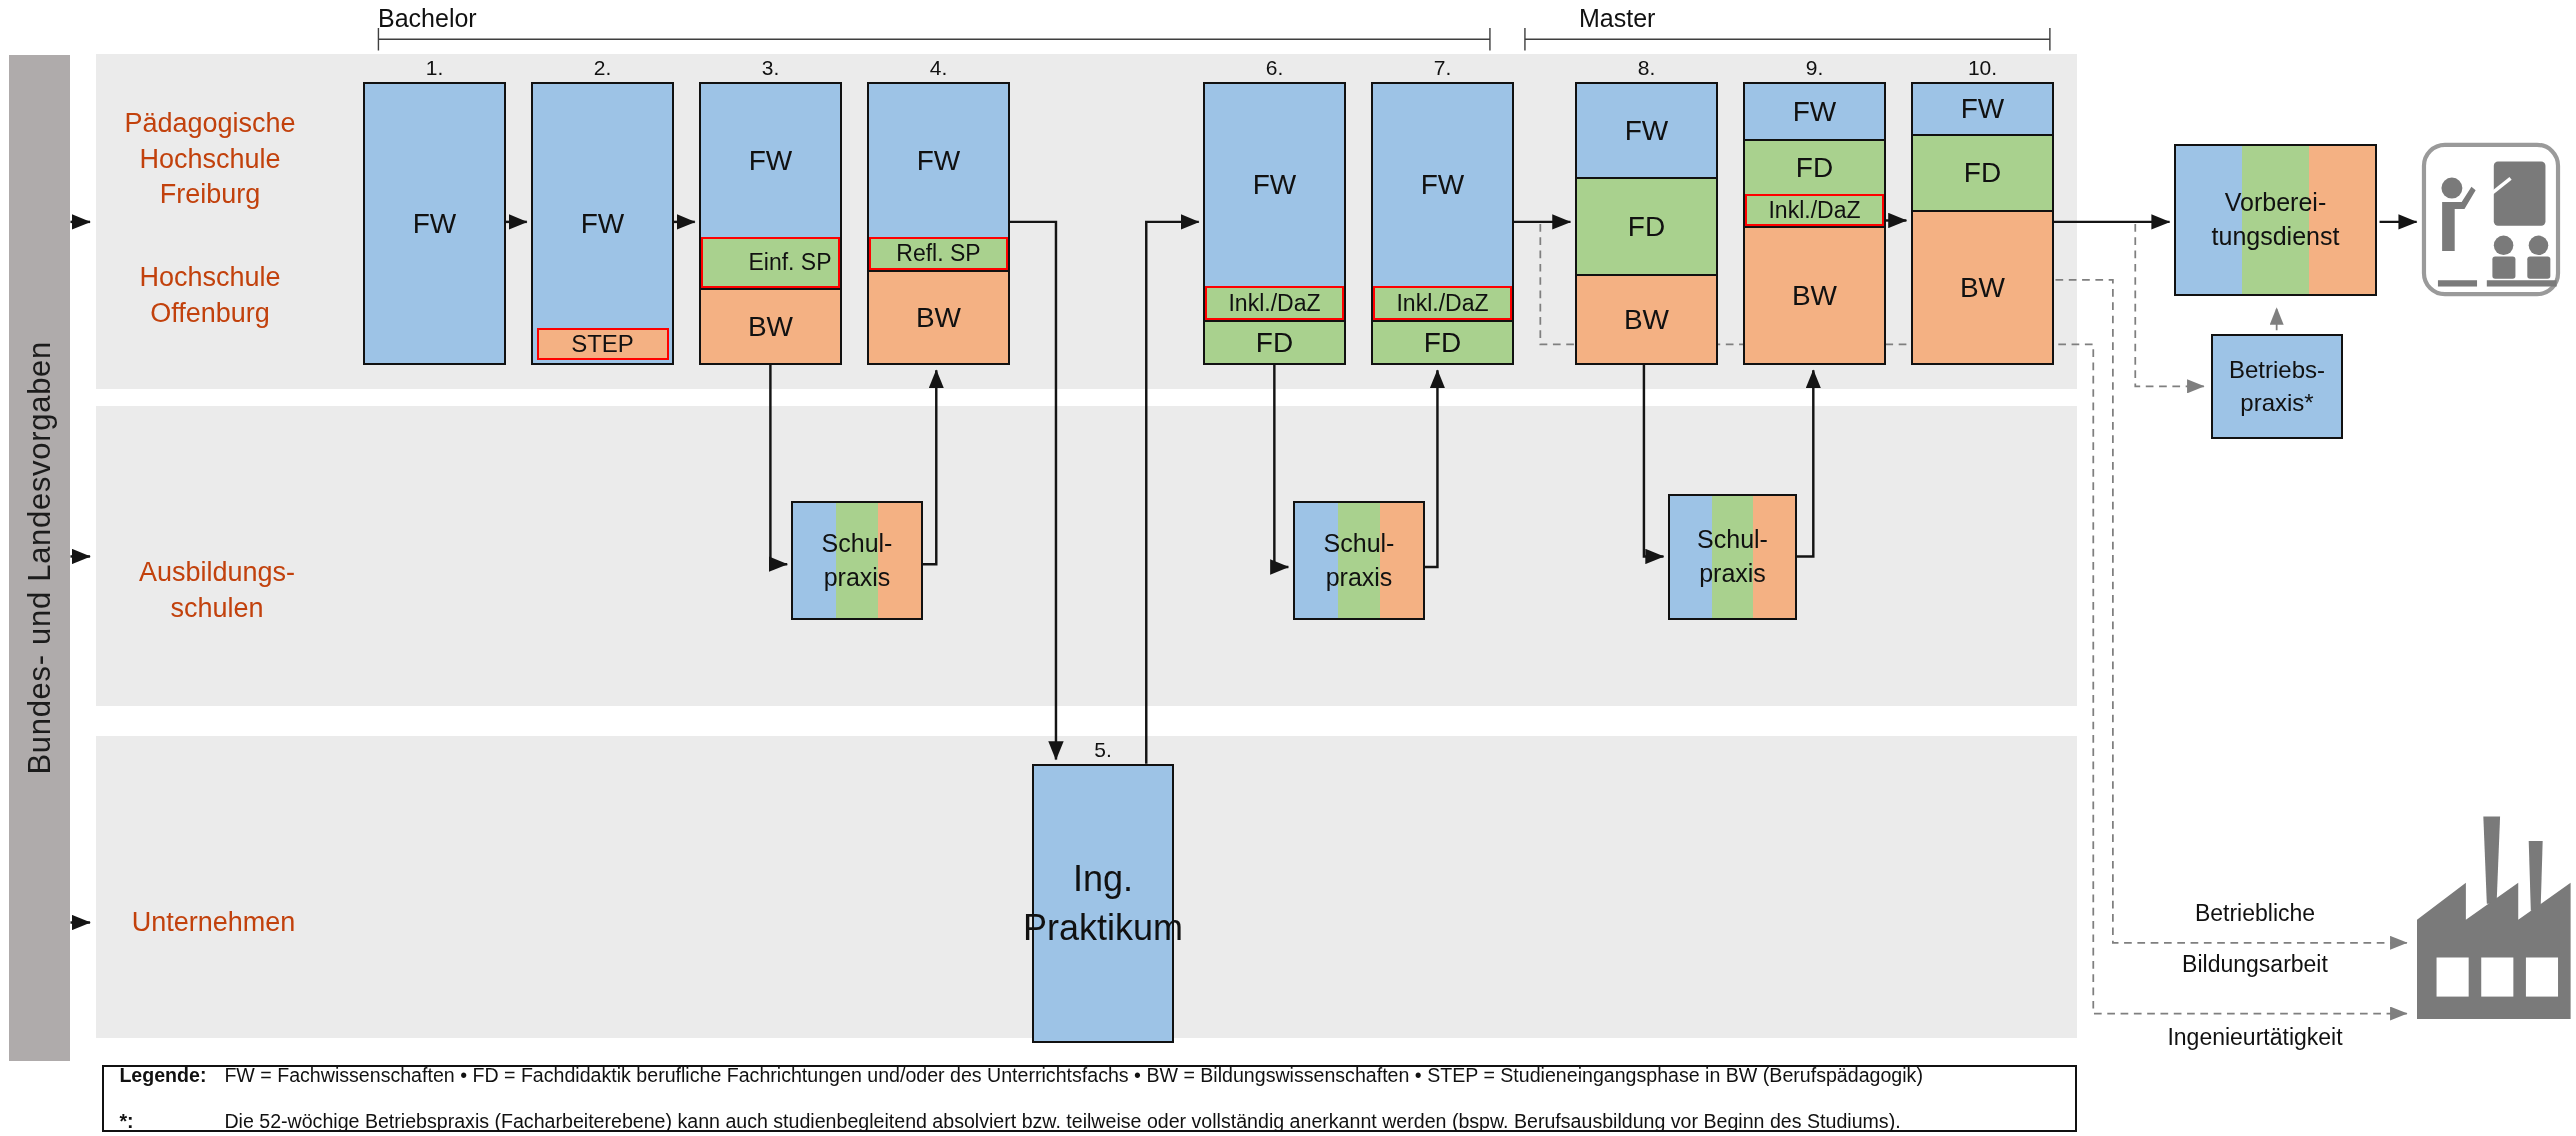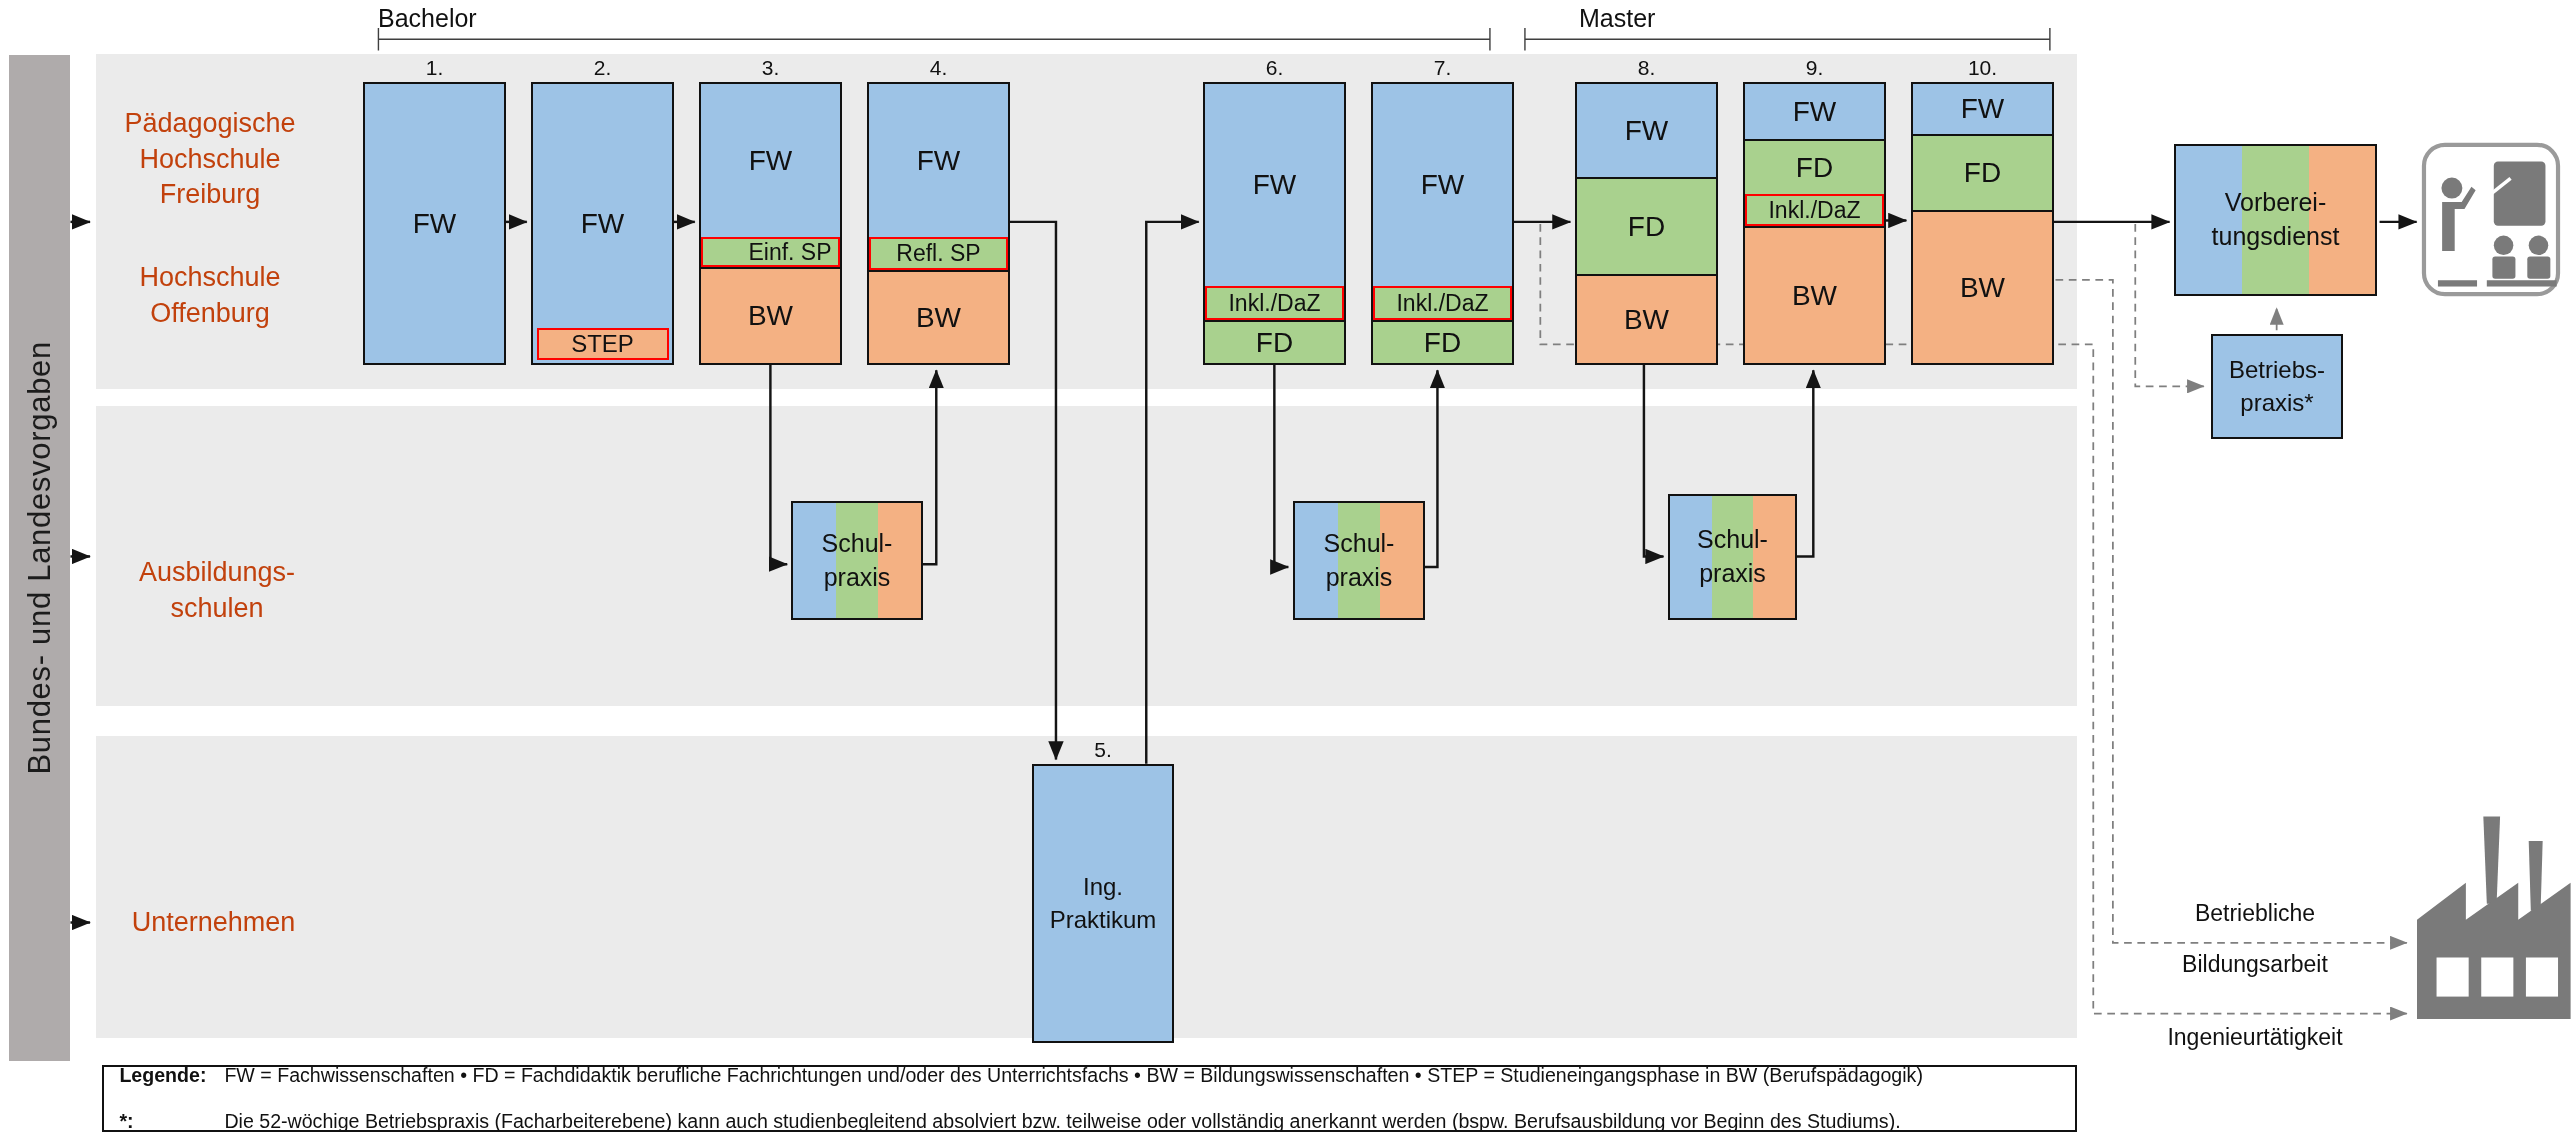--- a/index.html
+++ b/index.html
@@ -120,21 +120,21 @@
     <div class="seg fw grow">FW</div>
   </div>
 
   <div class="col" style="left:531px;">
     <div class="seg fw grow">FW</div>
     <div class="stepbox">STEP</div>
   </div>
 
   <div class="col" style="left:699px;">
     <div class="seg fw" style="height:153px;">FW</div>
-    <div class="seg fd redbox" style="height:30px;padding-left:39px;">Einf. SP</div>
+    <div class="seg fd redbox" style="height:51px;padding-left:39px;">Einf. SP</div>
     <div class="seg bw grow sep">BW</div>
   </div>
 
   <div class="col" style="left:867px;">
     <div class="seg fw" style="height:153px;">FW</div>
     <div class="seg fd redbox" style="height:33px;">Refl. SP</div>
     <div class="seg bw grow sep">BW</div>
   </div>
 
   <div class="col" style="left:1203px;">
@@ -169,21 +169,21 @@
   </div>
 
   <div class="pbox striped ml" style="left:791px;top:501px;width:132px;height:119px;">Schul-
 praxis</div>
   <div class="pbox striped ml" style="left:1293px;top:501px;width:132px;height:119px;">Schul-
 praxis</div>
   <div class="pbox striped ml" style="left:1668px;top:494px;width:129px;height:126px;">Schul-
 praxis</div>
 
   <div class="colnum" style="left:1032px;top:738px;width:142px;">5.</div>
-  <div class="pbox bluebox ml" style="left:1032px;top:764px;width:142px;height:279px;font-size:24px;">Ing.
+  <div class="pbox bluebox ml" style="left:1032px;top:764px;width:142px;height:279px;font-size:36px;">Ing.
 Praktikum</div>
 
   <div class="pbox striped ml" style="left:2174px;top:144px;width:203px;height:152px;">Vorberei-
 tungsdienst</div>
   <div class="pbox bluebox ml" style="left:2211px;top:334px;width:132px;height:105px;font-size:24px;">Betriebs-
 praxis*</div>
 
   <div class="freelabel" style="left:2136px;top:900px;width:238px;">Betriebliche</div>
   <div class="freelabel" style="left:2136px;top:951px;width:238px;">Bildungsarbeit</div>
   <div class="freelabel" style="left:2129px;top:1024px;width:252px;">Ingenieurtätigkeit</div>

